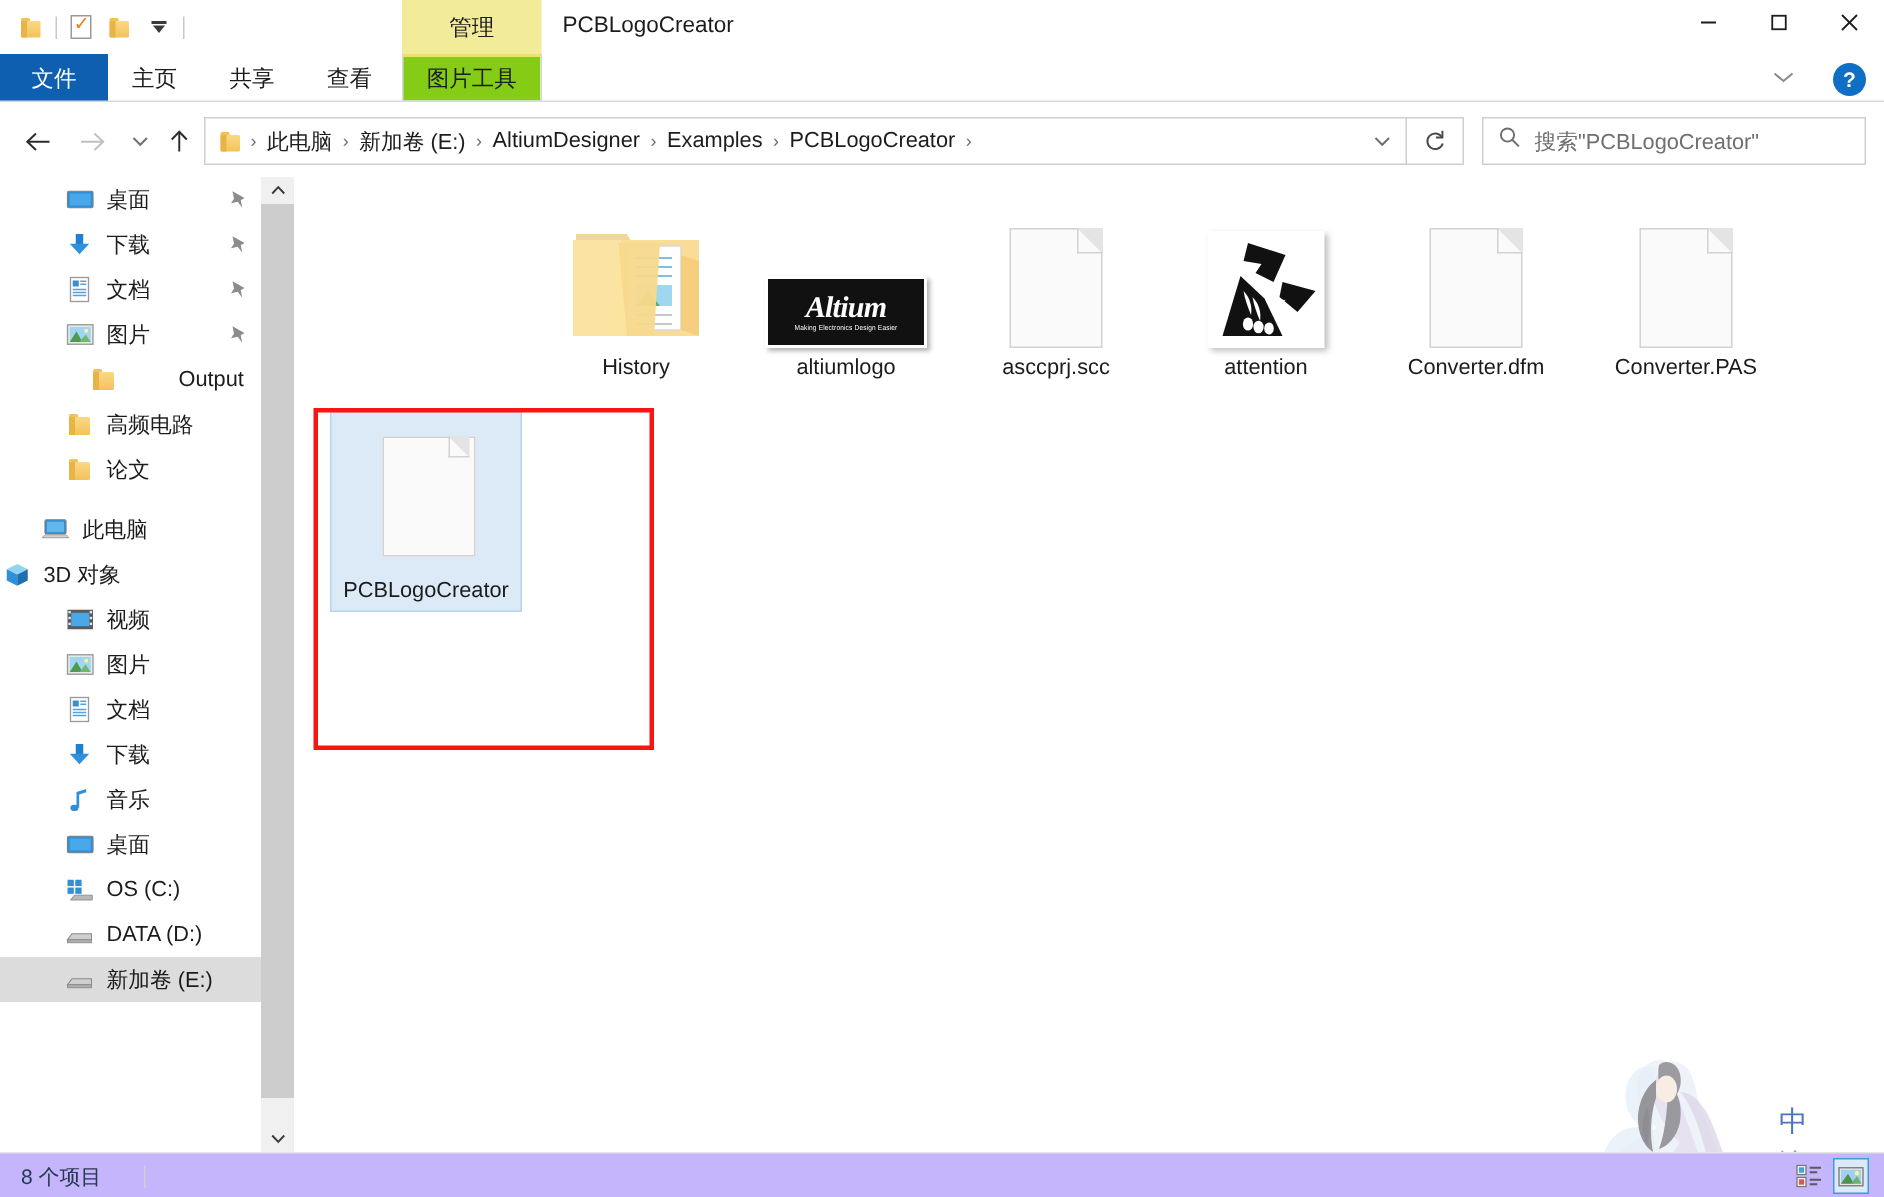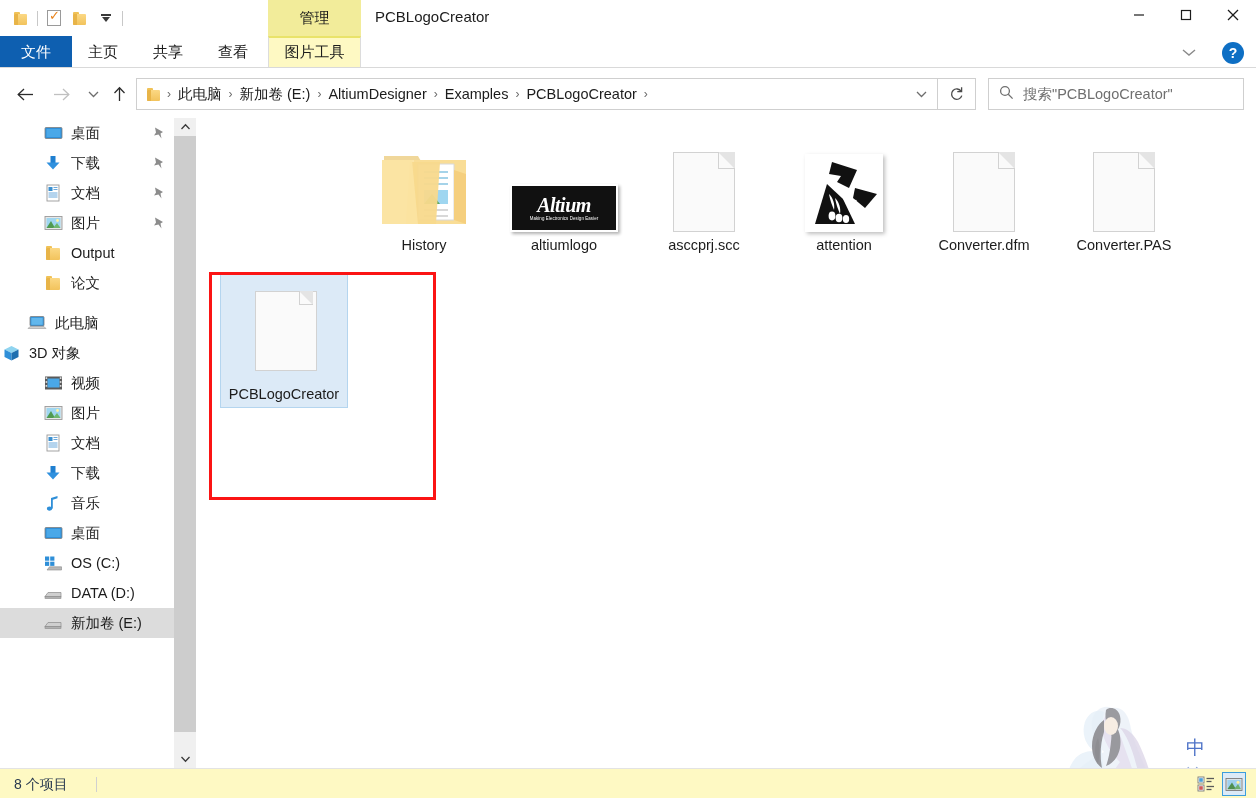--- a/index.html
+++ b/index.html
@@ -32,21 +32,21 @@
   .win-title { position: absolute; left: 375px; top: 8px; font-size: 15px; color: #1c1c1c; }
 
   .wbtns { position: absolute; right: 0; top: 0; display: flex; }
   .wbtn { width: 47px; height: 30px; display: flex; align-items: center; justify-content: center; }
   .wbtn svg { display: block; }
 
   
   .tabrow { position: absolute; left: 0; top: 36px; width: 1256px; height: 32px; background: #fff; }
   .tab { position: absolute; top: 0; height: 32px; display: flex; align-items: center; justify-content: center; font-size: 15px; color: #1c1c1c; }
   .tab.file { background: #0e5fb0; color: #fff; }
-  .tab.ctx { border-top: 2px solid #e9e36a; border-left: 1px solid #dcdcdc; border-right: 1px solid #dcdcdc; border-bottom: 1px solid #fff; background: #fef9c3; }
+  .tab.ctx { border-top: 2px solid #e9e36a; border-left: 1px solid #dcdcdc; border-right: 1px solid #dcdcdc; border-bottom: 1px solid #fff; background: #84cc16; }
   .ribbon-under { position: absolute; left: 0; top: 67px; width: 1256px; height: 1px; background: #d9d9d9; }
   .collapse-chev { position: absolute; right: 58px; top: 44px; }
   .help-btn { position: absolute; right: 12px; top: 42px; width: 22px; height: 22px; border-radius: 50%; background: #0e6fc4; color: #fff; font-size: 14px; display: flex; align-items: center; justify-content: center; font-weight: bold; }
 
   
   .addrrow { position: absolute; left: 0; top: 72px; width: 1256px; height: 44px; background: #fff; }
   .navbtn { position: absolute; top: 10px; height: 24px; display: flex; align-items: center; justify-content: center; }
   .addrbox { position: absolute; left: 136px; top: 78px; width: 802px; height: 32px; border: 1px solid #cfcfcf; background: #fff; display: flex; align-items: center; padding-left: 6px; }
   .crumb { font-size: 14.5px; color: #1c1c1c; padding: 0 2px; white-space: nowrap; }
   .crumb-sep { color: #6b6b6b; font-size: 12px; padding: 0 5px; }
@@ -83,21 +83,21 @@
   .altium { width: 108px; height: 48px; background: #111; display: flex; flex-direction: column; align-items: center; justify-content: center; border: 2px solid #fff; box-shadow: 2px 2px 3px rgba(0,0,0,.3); }
   .altium .t1 { color: #fff; font-size: 20px; font-weight: bold; font-style: italic; letter-spacing: -0.5px; line-height: 20px; font-family: "Liberation Serif", serif; }
   .altium .t2 { color: #fff; font-size: 4.4px; line-height: 7px; letter-spacing: .1px; transform: scale(1,1.1); }
 
   
   .esd { width: 78px; height: 78px; background: #fff; box-shadow: 2px 2px 4px rgba(0,0,0,.25); position: relative; overflow: hidden; }
 
   .redbox { position: absolute; left: 209px; top: 272px; width: 227px; height: 228px; border: 3px solid #fb1414; pointer-events: none; }
 
   
-  .statusbar { position: absolute; left: 0; top: 768px; width: 1256px; height: 30px; background: #fef9c3; border-top: 1px solid #e3e3e3; }
+  .statusbar { position: absolute; left: 0; top: 768px; width: 1256px; height: 30px; background: #c4b5fd; border-top: 1px solid #e3e3e3; }
   .status-txt { position: absolute; left: 14px; top: 7px; font-size: 14px; color: #27384f; }
   .status-div { position: absolute; left: 96px; top: 8px; width: 1px; height: 15px; background: #d0d0d0; }
   .viewbtns { position: absolute; right: 10px; top: 3px; display: flex; gap: 4px; }
   .vbtn { width: 24px; height: 24px; display: flex; align-items: center; justify-content: center; }
   .vbtn.active { border: 1px solid #3c9ddb; background: #dceaf7; }
 
   
   .watermark { position: absolute; left: 1008px; top: 694px; width: 248px; height: 104px; pointer-events: none; overflow: hidden; }
   .wm-url { position: absolute; left: 1040px; top: 772px; font-size: 15px; color: #cdd6e0; letter-spacing: .3px; }
   .wm-cn { position: absolute; left: 1186px; top: 735px; font-size: 19px; color: #4f74c8; }
@@ -323,29 +323,39 @@
           </svg>
       </span>
       <span>图片</span>
       <span class="pin">
         <svg width="13" height="14" viewBox="0 0 13 14">
             <path d="M3 1.5 L11 6 L8.5 7.5 L9.5 12.5 L6.5 8.5 L2 9.5 L4 6.5 Z" fill="#8c8c8c"></path>
           </svg>
       </span>
     </div>
 
-    <div class="sb-item" style="padding-left:42px;">
+    <div class="sb-item" style="padding-left:58px;gap:32px;">
       <span class="sb-ico">
         <span class="folder-ico" style="width:15px;height:14px;">
             <span class="tabf"></span>
             <span class="body" style="width:14px;height:12px;"></span>
             <span class="fold" style="height:12px;"></span>
           </span>
       </span>
       <span>Output</span>
+    </div>
+    <div class="sb-item" style="padding-left:42px;">
+      <span class="sb-ico">
+        <span class="folder-ico" style="width:15px;height:14px;">
+            <span class="tabf"></span>
+            <span class="body" style="width:14px;height:12px;"></span>
+            <span class="fold" style="height:12px;"></span>
+          </span>
+      </span>
+      <span>高频电路</span>
     </div>
     <div class="sb-item" style="padding-left:42px;">
       <span class="sb-ico">
         <span class="folder-ico" style="width:15px;height:14px;">
             <span class="tabf"></span>
             <span class="body" style="width:14px;height:12px;"></span>
             <span class="fold" style="height:12px;"></span>
           </span>
       </span>
       <span>论文</span>

